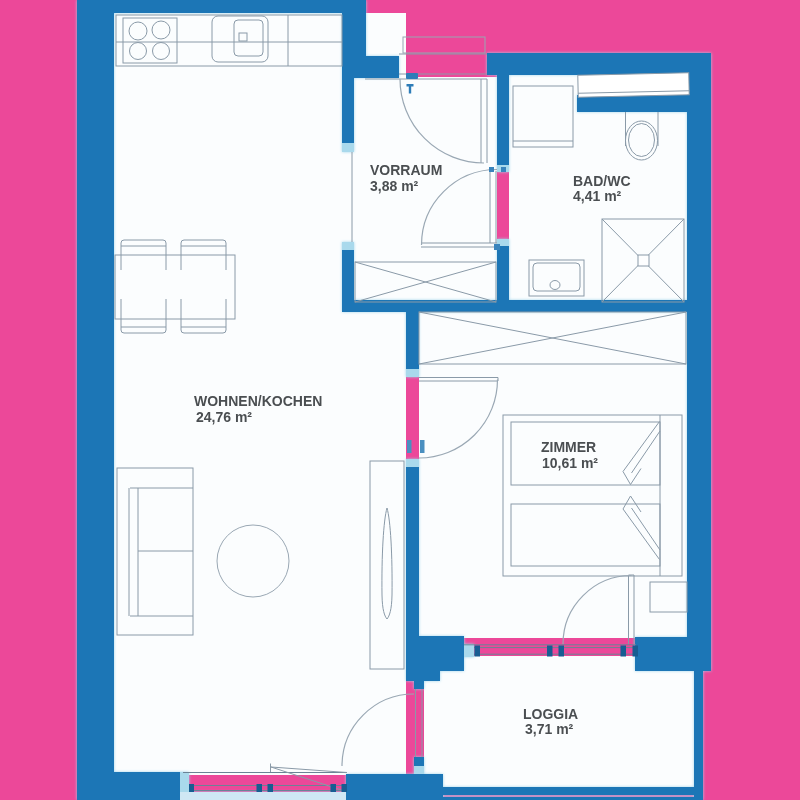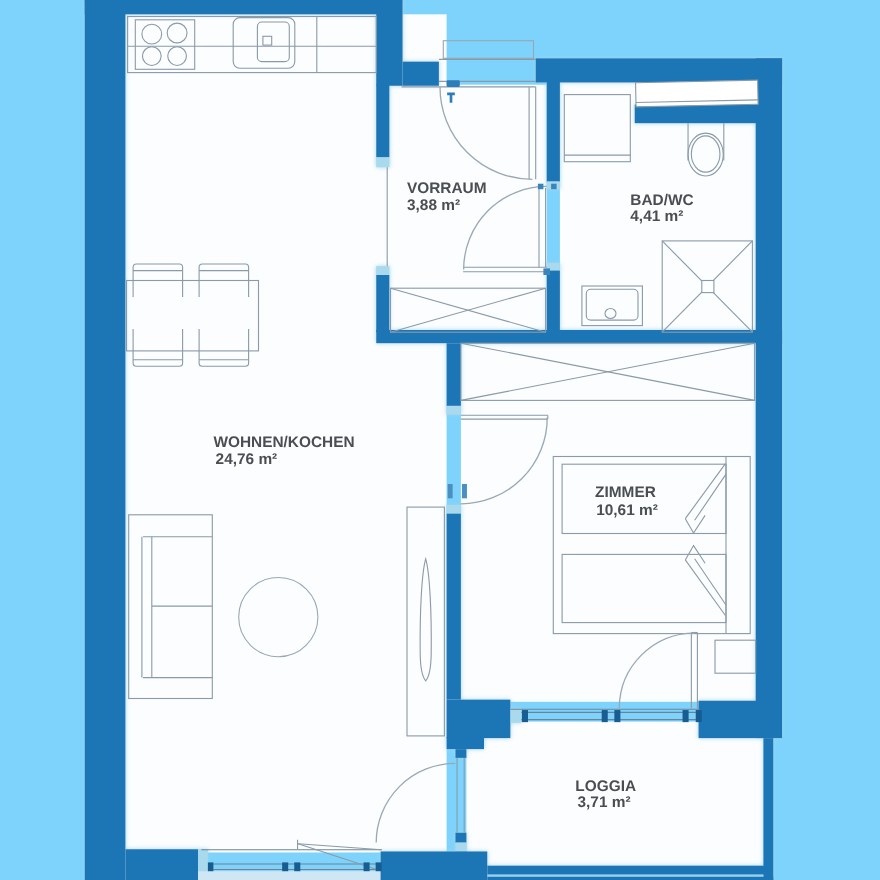--- a/index.html
+++ b/index.html
@@ -1,16 +1,16 @@
 <!DOCTYPE html>
 <html><head>
 <meta charset="utf-8">
 <style>
 html,body{margin:0;padding:0;background:#ffffff;}
-#plan{position:relative;width:800px;height:800px;background:#7dd3fc;overflow:hidden;
+#plan{position:relative;width:800px;height:800px;background:#ec4899;overflow:hidden;
 font-family:"Liberation Sans", sans-serif;}
 svg{position:absolute;left:0;top:0;}
 .lbl{fill:#4a4e51;font-family:"Liberation Sans",sans-serif;letter-spacing:0px;font-weight:bold;font-size:14px;}
 </style>
 </head>
 <body>
 <div id="plan">
 <svg width="800" height="800" viewBox="0 0 800 800">
 <defs>
 <filter id="halo" x="-5%" y="-5%" width="110%" height="110%">

